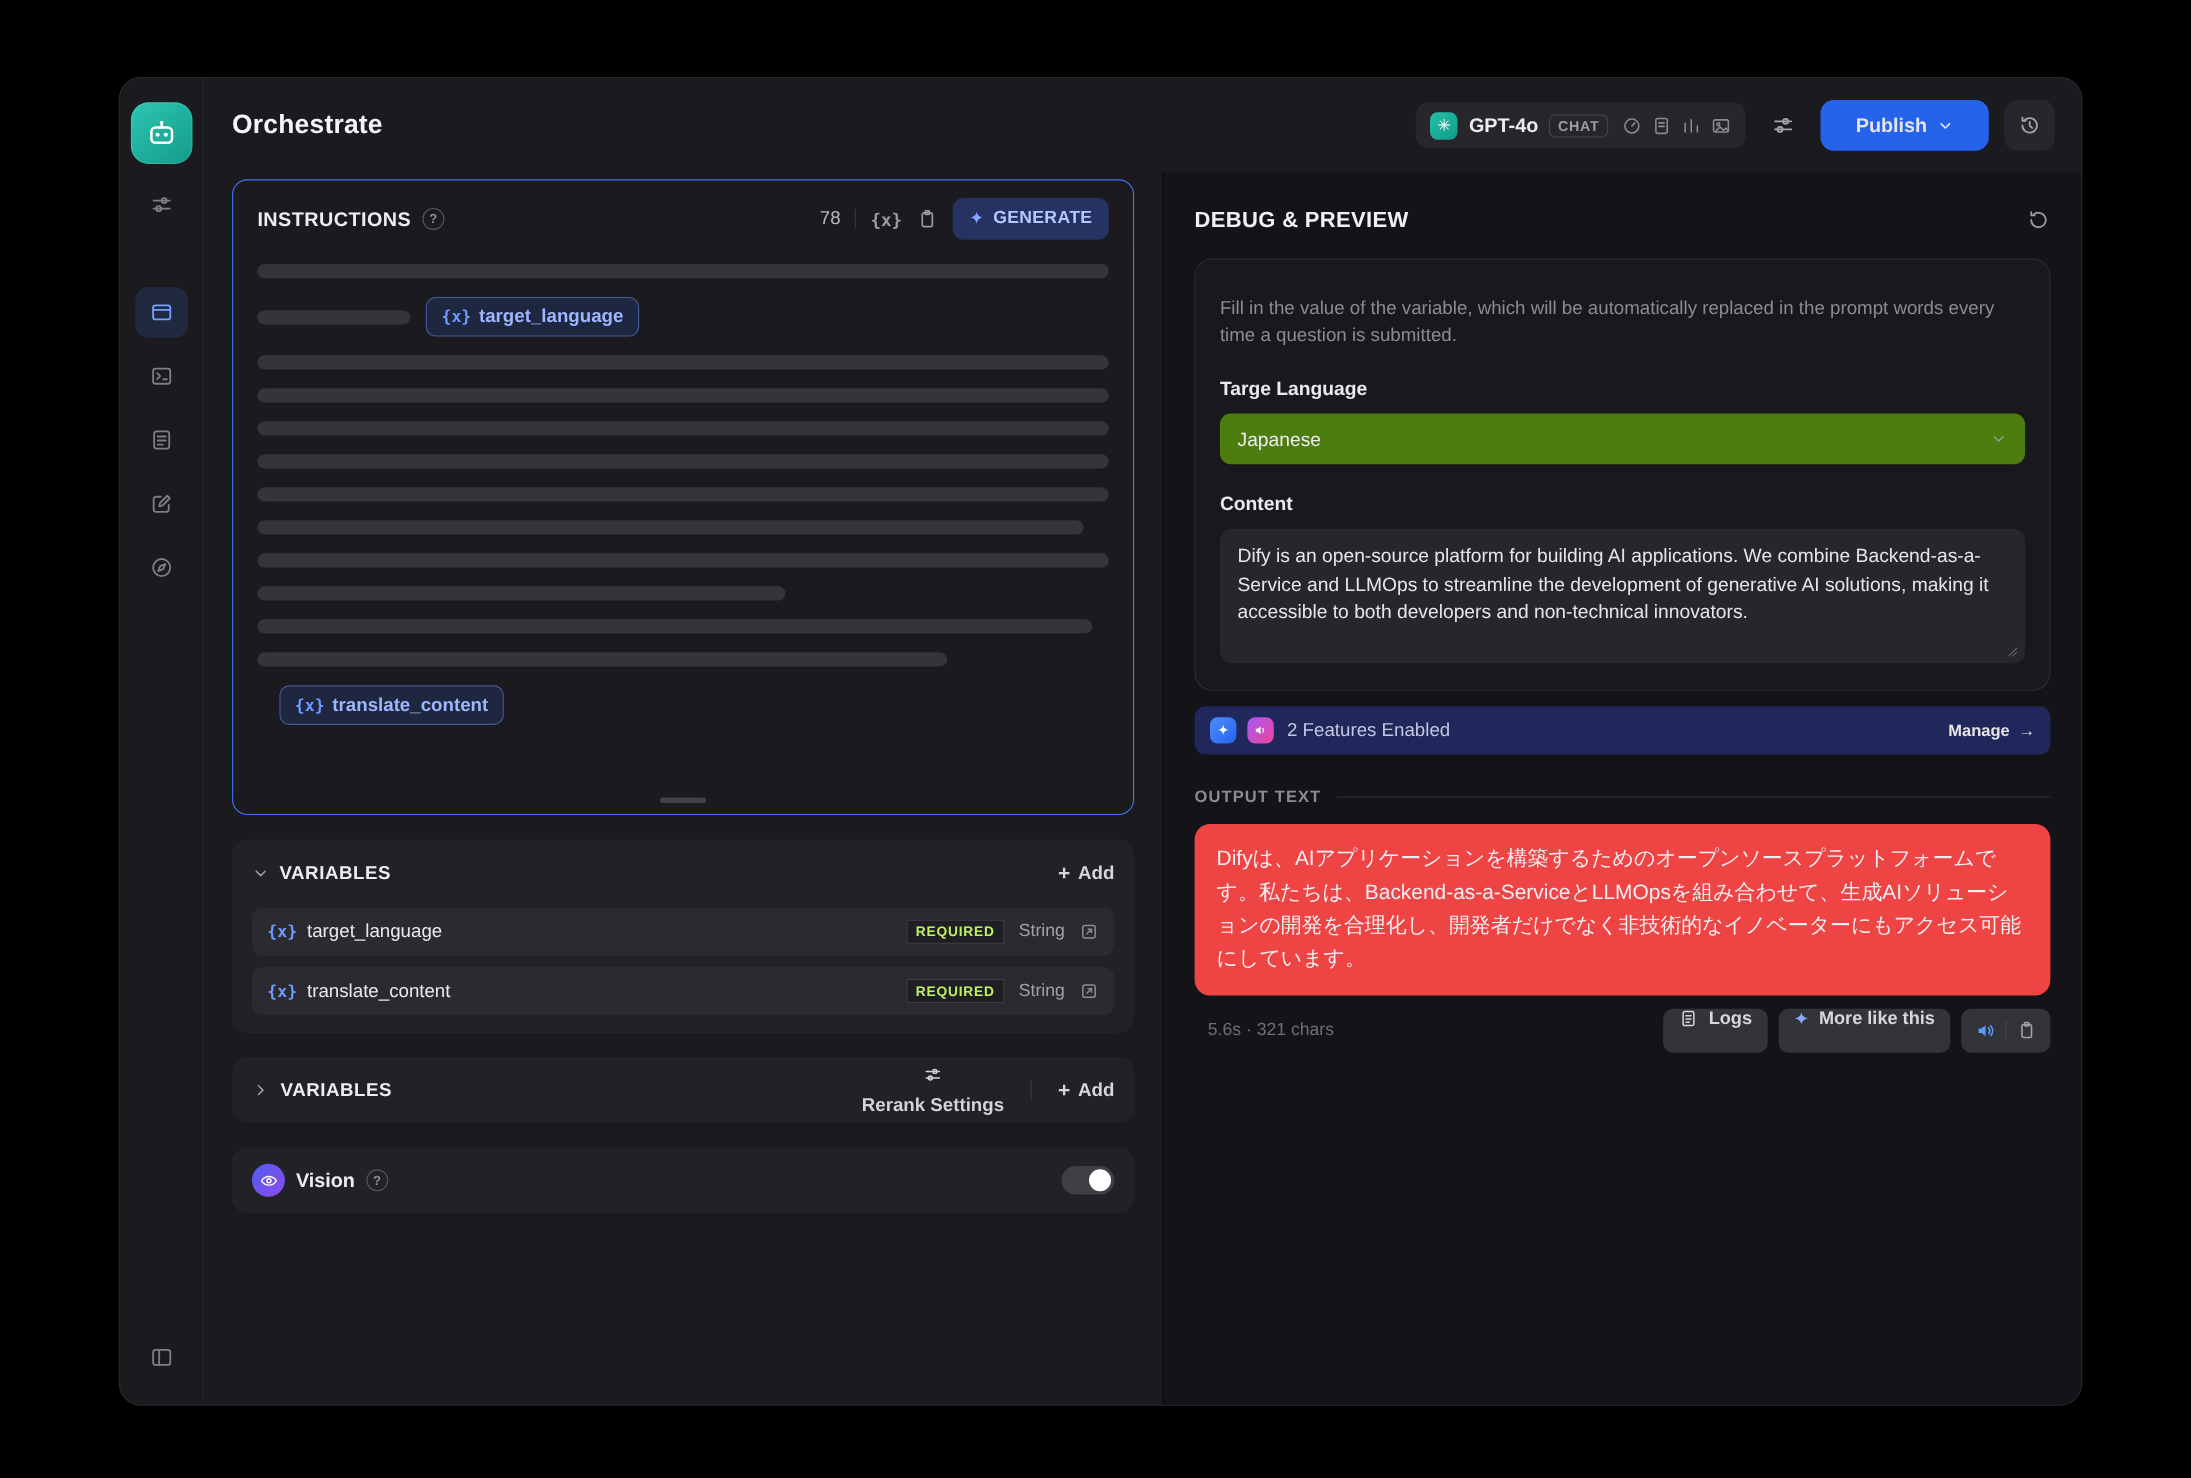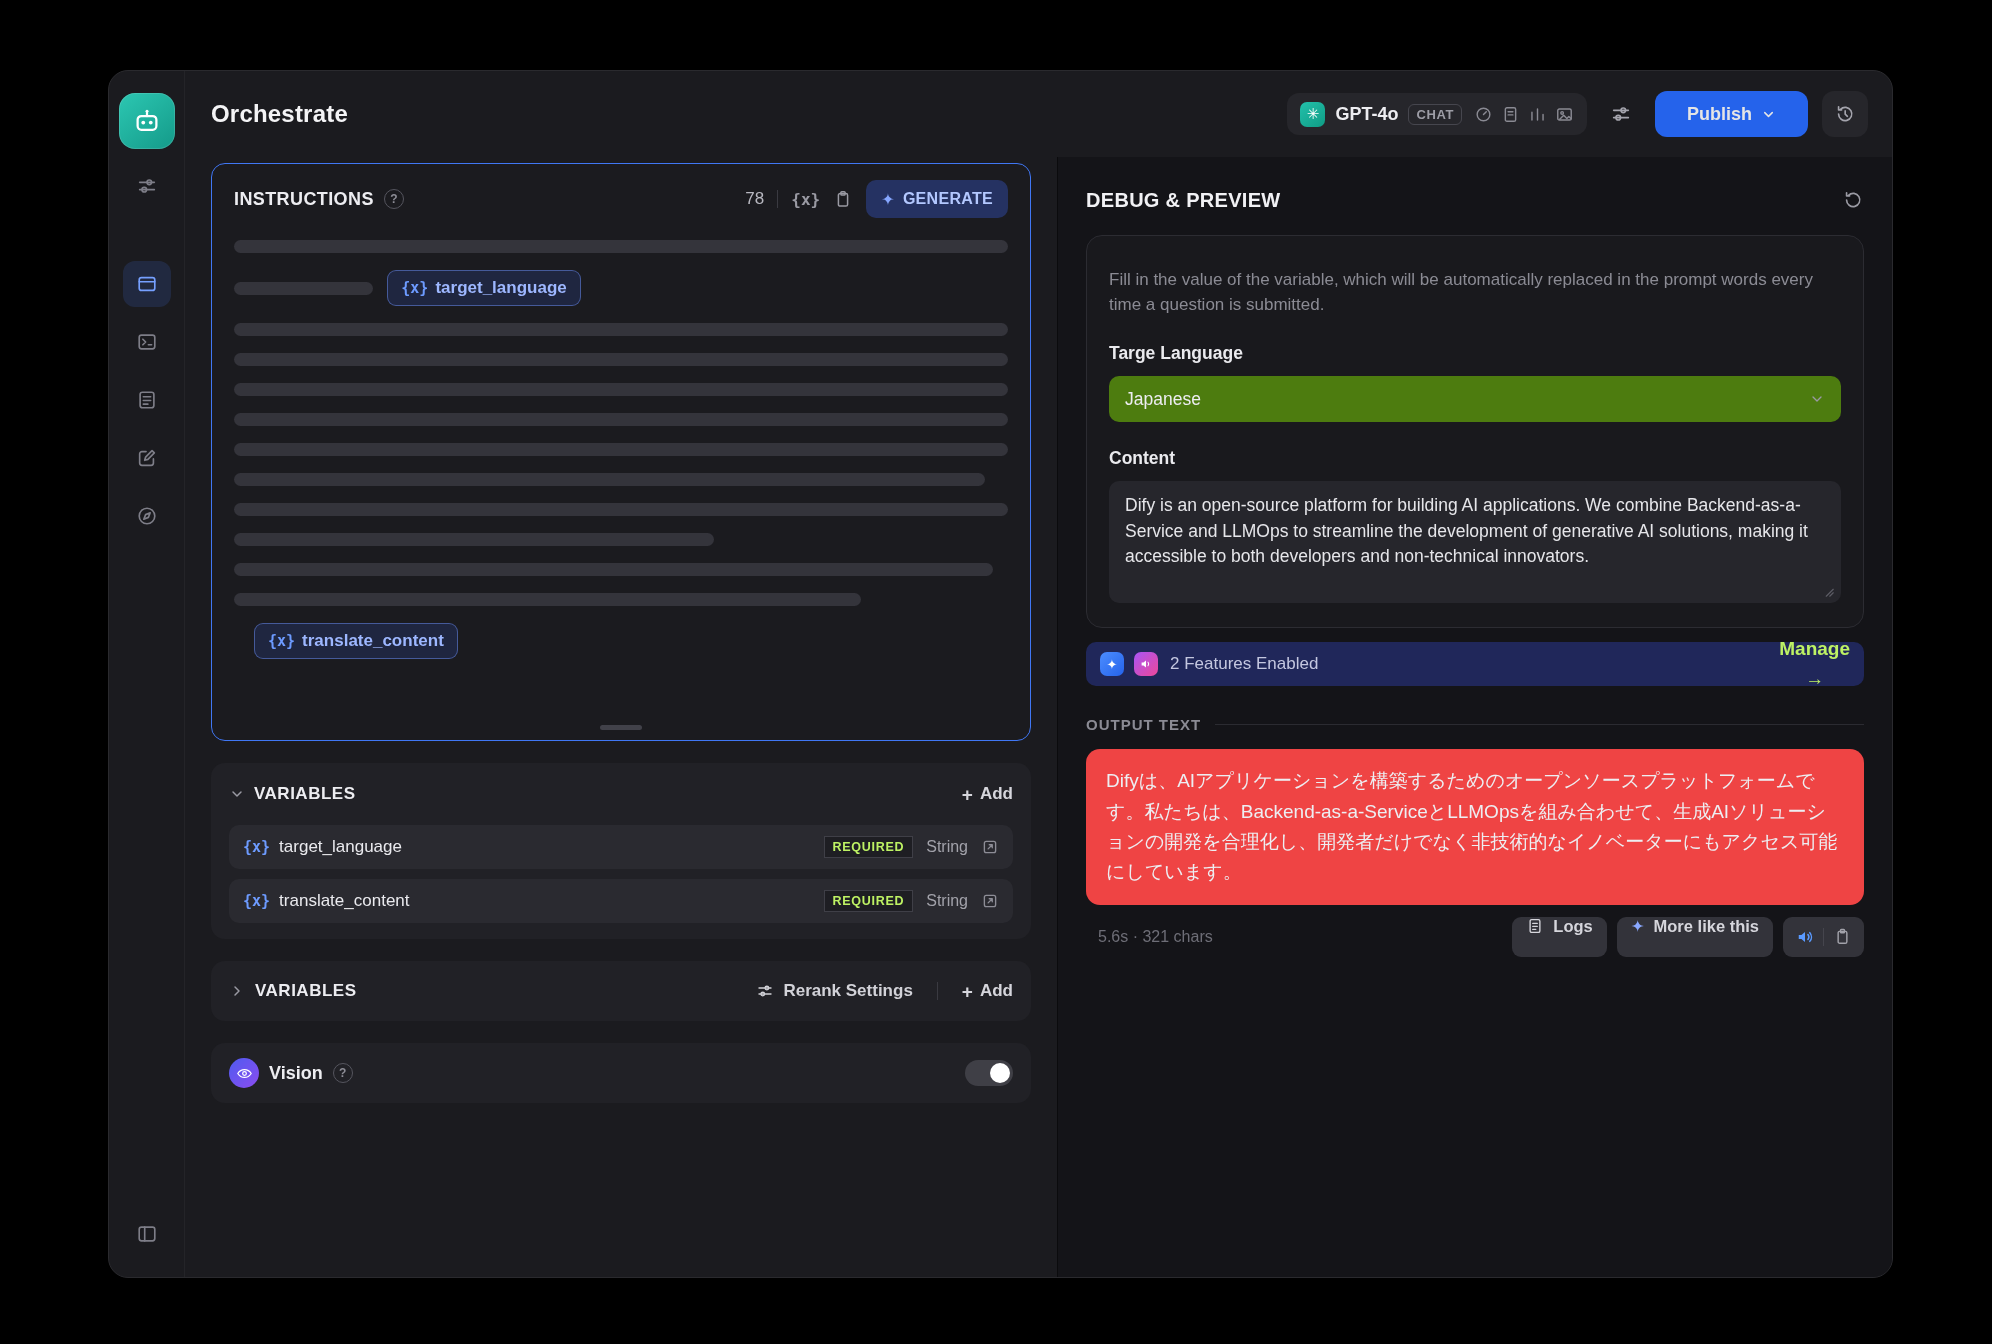--- a/index.html
+++ b/index.html
@@ -86,21 +86,21 @@
     gap:9px; padding:0 14px; margin-top:10px; cursor:pointer; }
   .var-x { color:#6d9bff; font-weight:700; font-size:15px; font-family:"DejaVu Sans Mono",monospace; }
   .var-name { color:#eaeaee; font-size:17px; }
   .var-right { margin-left:auto; display:flex; align-items:center; gap:13px; }
   .req-badge { font-size:12.5px; font-weight:700; color:#bef264; letter-spacing:.7px;
     border:1px solid #3f3f47; background:#1e1e23; border-radius:0; padding:3px 8px; }
   .var-type { color:#a2a2aa; font-size:16px; }
 
   .row-panel { height:60px; display:flex; align-items:center; padding:0 18px; gap:10px; }
   .rerank-btn { background:none; border:none; color:#d2d2d8; font-size:17px; font-weight:600;
-    display:flex; align-items:center; gap:9px; cursor:pointer; margin-left:auto; font-family:inherit; }
+    display:flex; align-items:center; gap:9px; cursor:pointer; margin-left:auto; font-family:inherit;flex-direction:column; }
   .kdiv { width:1px; height:18px; background:#3a3a41; margin:0 14px; }
   .vision-icon { width:30px; height:30px; border-radius:50%; background:linear-gradient(135deg,#4f5bf0,#8b4cf0);
     color:#fff; display:grid; place-items:center; }
   .vision-title { font-size:18px; font-weight:700; color:#ededf1; }
   .toggle { margin-left:auto; width:48px; height:26px; border-radius:13px; background:#3f3f46;
     position:relative; cursor:pointer; }
   .toggle .knob { position:absolute; top:3px; left:25px; width:20px; height:20px; border-radius:50%; background:#fff; }
 
   
   .right-pane { flex:1; background:#141418; border-left:1px solid #0b0b0d; padding:22px 28px; min-width:0; }
@@ -127,22 +127,22 @@
     color:#fff; font-size:17.5px; font-weight:600; padding:0 24px; display:flex; align-items:center;
     gap:10px; cursor:pointer; font-family:inherit; }
   .run-btn .play { font-size:13px; }
 
   .features-bar { margin-top:14px; height:44px; background:#20275a; border-radius:10px;
     display:flex; align-items:center; gap:10px; padding:0 14px; }
   .feat-icon { width:24px; height:24px; border-radius:7px; display:grid; place-items:center; color:#fff; font-size:13px; }
   .feat-icon.blue { background:linear-gradient(135deg,#4c8dff,#2563eb); }
   .feat-icon.purple { background:linear-gradient(135deg,#a855f7,#ec4899); }
   .feat-text { color:#c4c7e0; font-size:17px; margin-left:2px; }
-  .manage-btn { margin-left:auto; background:none; border:none; color:#bef264; font-size:19px; font-weight:600;
-    display:flex; align-items:center; gap:8px; cursor:pointer; font-family:inherit;flex-direction:column; }
+  .manage-btn { margin-left:auto; background:none; border:none; color:#e5e5e5; font-size:15px; font-weight:600;
+    display:flex; align-items:center; gap:8px; cursor:pointer; font-family:inherit; }
 
   .output-section { margin-top:30px; display:flex; align-items:center; gap:14px; }
   .output-label { color:#8b8b94; font-size:15px; font-weight:700; letter-spacing:1px; }
   .output-line { flex:1; height:1px; background:#2b2b31; }
   .output-bubble { margin-top:16px; background:#ef4444; border-radius:14px; padding:17px 20px;
     color:#edeef2; font-size:19px; line-height:1.6; }
   .output-footer { margin-top:12px; display:flex; align-items:center; }
   .stats { color:#6e6e77; font-size:16px; margin-left:12px; }
   .out-actions { margin-left:auto; display:flex; align-items:center; gap:10px; }
   .out-btn { height:40px; background:#33333a; border:none; border-radius:9px; padding:0 14px;

